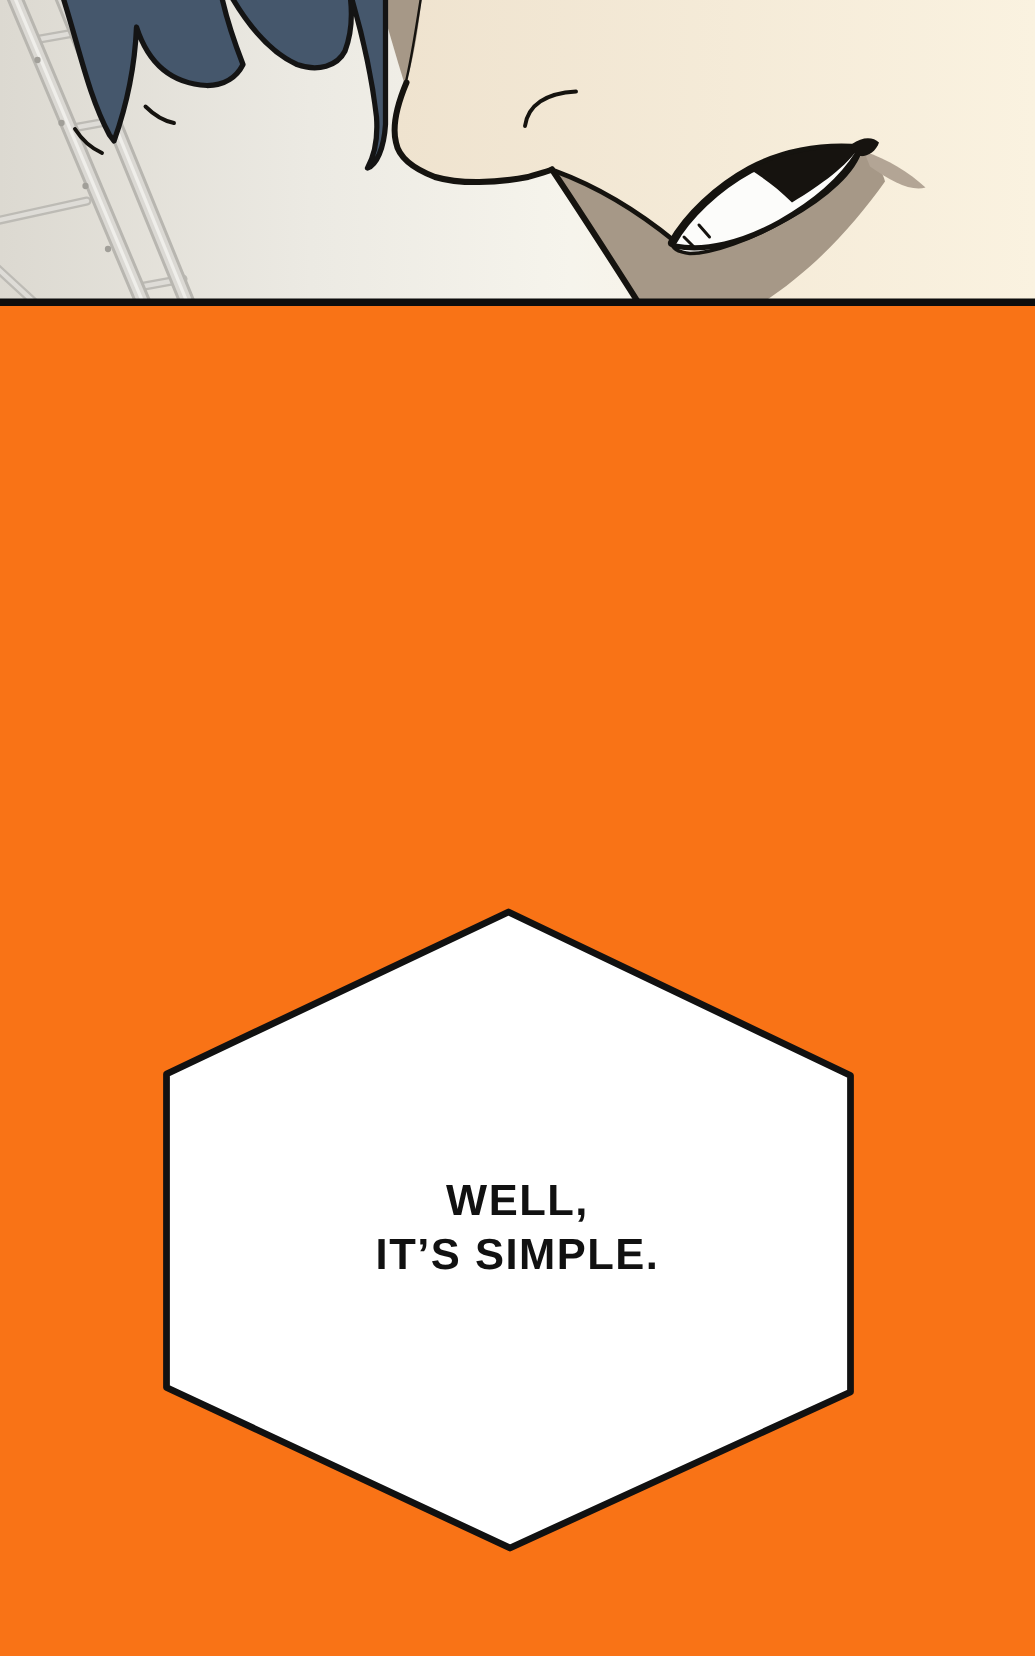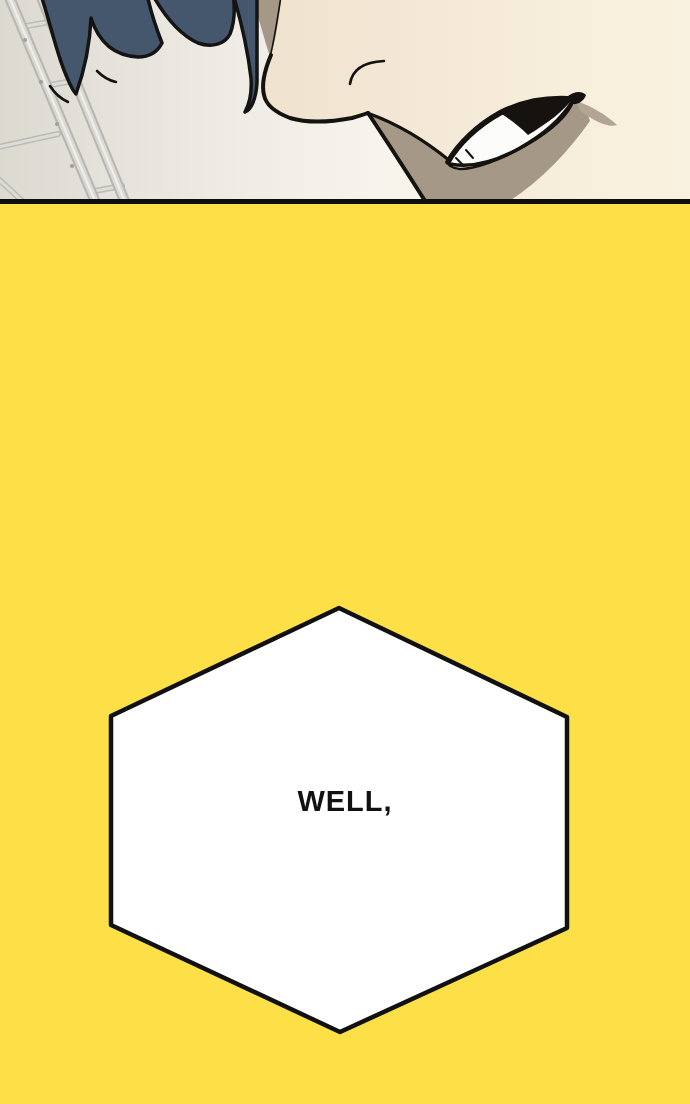--- a/index.html
+++ b/index.html
@@ -1,19 +1,19 @@
 <!DOCTYPE html>
 <html><head>
 <meta charset="utf-8">
 <style>
   html,body{margin:0;padding:0;background:#ffffff;}
   .page{
     position:relative;
     width:690px;height:1104px;
-    background:#fde047;
+    background:#f97316;
     overflow:hidden;
     font-family:"Liberation Sans", sans-serif;
   }
   .panel{position:absolute;left:0;top:0;width:690px;height:204px;}
   .panel svg{display:block;}
   .bubble-svg{position:absolute;left:88px;top:588px;}
   .hex{stroke:#111111;stroke-width:4.5;stroke-linejoin:round;}
   .speech-text{
     position:absolute;left:0;right:0;top:783px;
     text-align:center;
@@ -142,15 +142,16 @@
       <rect x="0" y="199" width="690" height="5" fill="#0d0d0d"></rect>
     </svg>
   </section>
 
   <svg class="bubble-svg" width="504" height="464" viewBox="0 0 504 464" xmlns="http://www.w3.org/2000/svg">
     <polygon class="hex" points="251,20 479,129 479,340 252,444 23,337 23,128" fill="#ffffff"></polygon>
   </svg>
 
   <div class="speech-text">
     <span>WELL,</span>
+    <span>IT’S SIMPLE.</span>
   </div>
 
 </div>
 
 </body></html>

